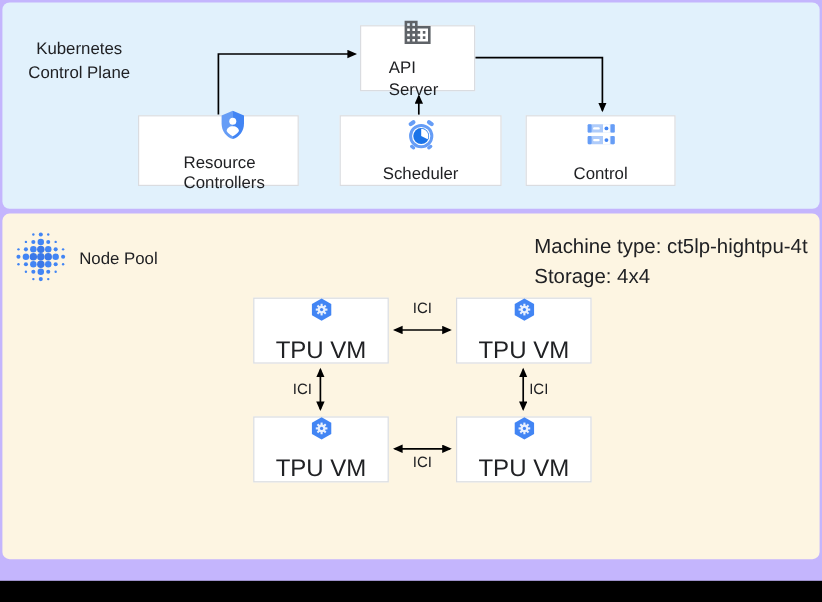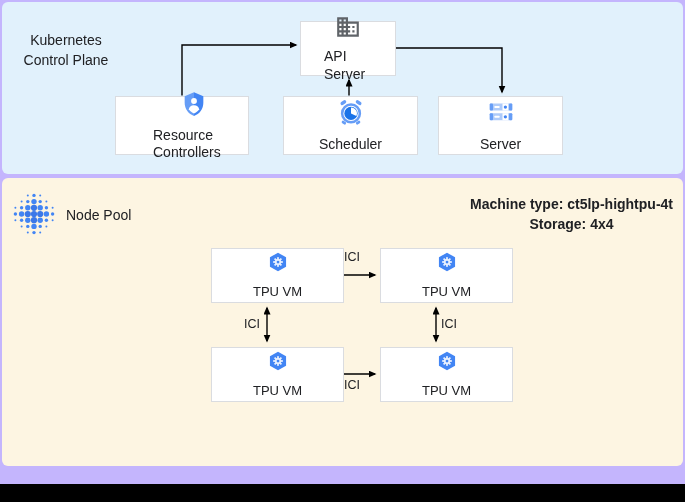--- a/index.html
+++ b/index.html
@@ -21,36 +21,36 @@
     display:flex;align-items:center;justify-content:center;gap:9px;
     font-size:14px;line-height:1.25;flex-direction:column;
   }
   .node-box .icon{flex:0 0 auto;display:flex;}
   .box-api{left:300px;top:21px;width:96px;height:55px;gap:8px;}
   .box-api .lbl{width:48px;}
   .box-rc{left:115px;top:96px;width:134px;height:59px;padding-left:24px;}
   .box-rc .lbl{width:82px;}
   .box-sched{left:283px;top:96px;width:135px;height:59px;}
   .box-storage{left:438px;top:96px;width:125px;height:59px;}
-  .tpu-box{width:133px;height:55px;font-size:13px;gap:11px;}
+  .tpu-box{width:113px;height:55px;font-size:20px;gap:11px;}
   .tpu-tl{left:211px;top:248px;}
   .tpu-tr{left:380px;top:248px;}
   .tpu-bl{left:211px;top:347px;}
   .tpu-br{left:380px;top:347px;}
   .connector-layer{position:absolute;left:0;top:0;pointer-events:none;}
   .ici-label{position:absolute;font-size:12.5px;color:#202124;}
   .ici-top{left:324px;top:250px;width:56px;text-align:center;}
   .ici-left{left:228px;top:317px;width:32px;text-align:right;}
   .ici-right{left:441px;top:317px;width:32px;text-align:left;}
   .ici-bottom{left:324px;top:378px;width:56px;text-align:center;}
   .nodepool-header-icon{position:absolute;left:12px;top:192px;}
   .nodepool-title{position:absolute;left:66px;top:207px;font-size:14px;}
   .machine-info{
-    position:absolute;right:12px;top:194px;text-align:center;
-    font-size:14px;line-height:1.45;font-weight:bold;
+    position:absolute;right:12px;top:194px;text-align:left;
+    font-size:17px;line-height:1.45;
   }
 </style>
 </head>
 <body>
 
 <div class="canvas">
 
   <div class="panel panel-control"></div>
   <div class="panel panel-nodepool"></div>
 
@@ -129,21 +129,21 @@
         <g>
           <rect x="3" y="13" width="18" height="5.6" rx="0.8" fill="#aecbfa"></rect>
           <rect x="3" y="13" width="2.6" height="5.6" rx="0.8" fill="#669df6"></rect>
           <rect x="13.2" y="13" width="4.6" height="5.6" fill="#fff"></rect>
           <rect x="18.4" y="13" width="2.6" height="5.6" rx="0.8" fill="#669df6"></rect>
           <rect x="6.6" y="15" width="4.4" height="1.6" rx="0.8" fill="#fff"></rect>
           <circle cx="15.5" cy="15.8" r="1.3" fill="#4285f4"></circle>
         </g>
       </svg>
     </span>
-    <span class="lbl">Server</span>
+    <span class="lbl">Control</span>
   </div>
 
   <span class="nodepool-header-icon">
     <svg width="44" height="44" viewBox="0 0 44 44" fill="#4285f4">
       <circle cx="15.8" cy="3.4" r="1"></circle>
         <circle cx="22" cy="3.4" r="1.7"></circle>
         <circle cx="28.2" cy="3.4" r="1"></circle>
       <circle cx="9.6" cy="9.6" r="1"></circle>
         <circle cx="15.8" cy="9.6" r="1.7"></circle>
         <circle cx="22" cy="9.6" r="2.7"></circle>

